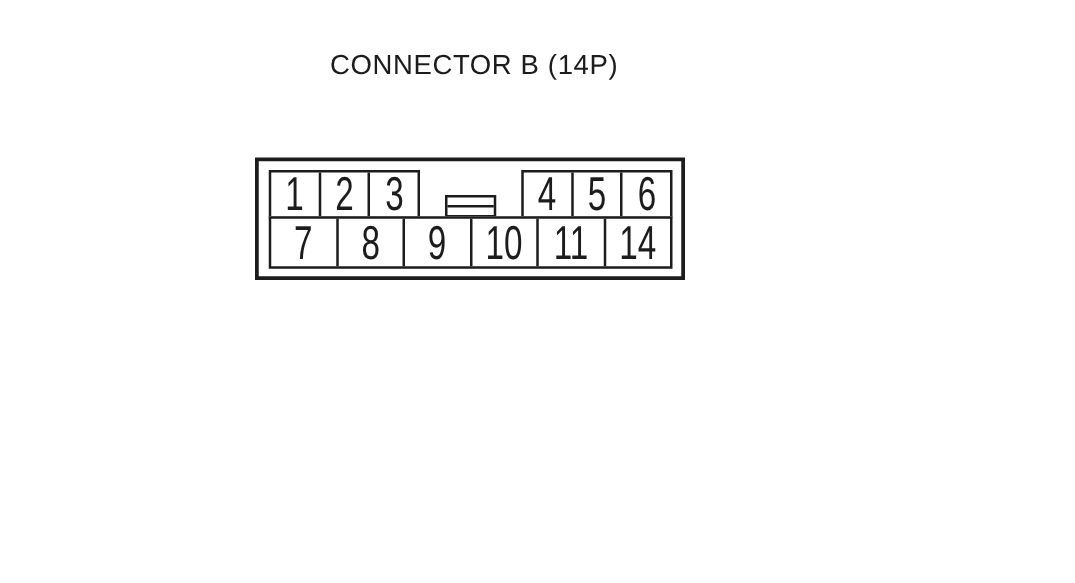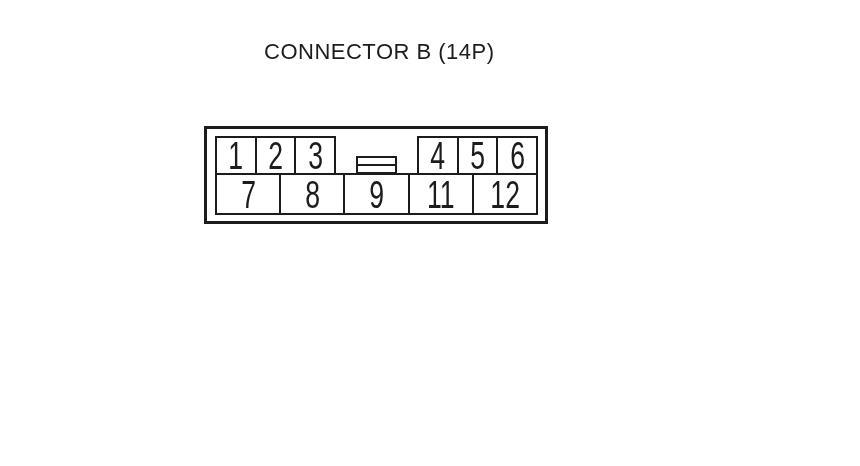--- a/index.html
+++ b/index.html
@@ -124,21 +124,24 @@
       <div class="pin">
         <span class="pin-label">7</span>
       </div>
       <div class="pin">
         <span class="pin-label">8</span>
       </div>
       <div class="pin">
         <span class="pin-label">9</span>
       </div>
       <div class="pin">
+        <span class="pin-label">10</span>
+      </div>
+      <div class="pin">
         <span class="pin-label">11</span>
       </div>
       <div class="pin">
-        <span class="pin-label">12</span>
+        <span class="pin-label">14</span>
       </div>
     </div>
 
   </div>
 </div>
 
 </body></html>

